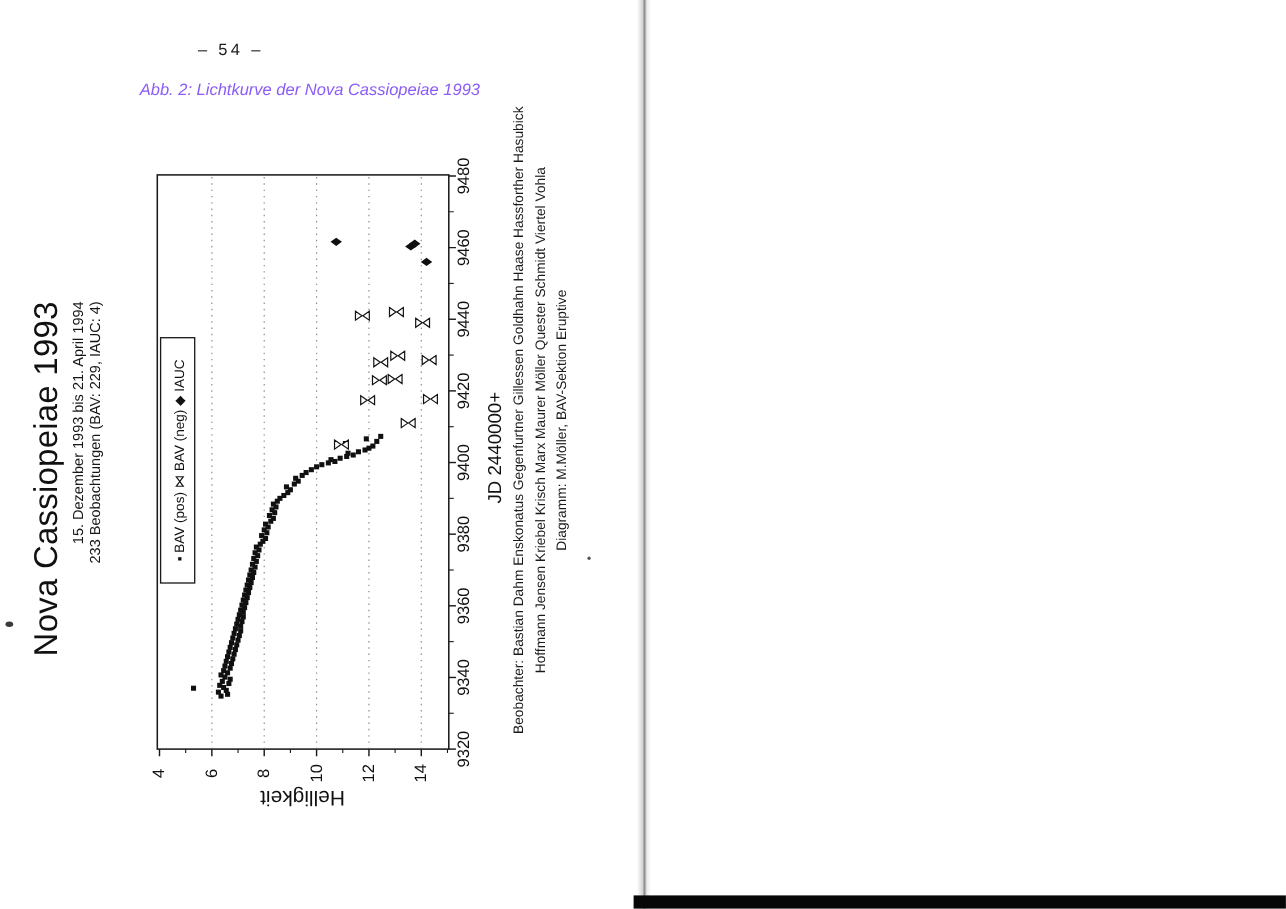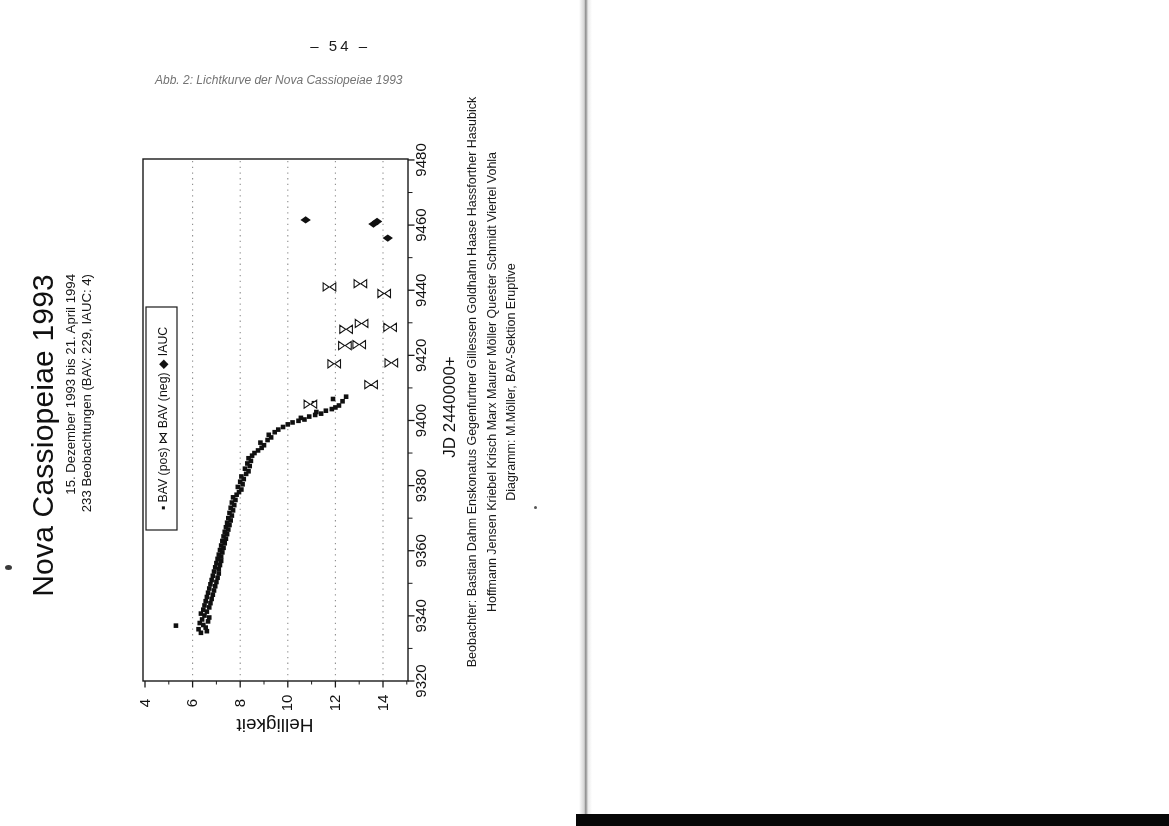--- a/index.html
+++ b/index.html
@@ -9,25 +9,25 @@
     font-family:"Liberation Sans","DejaVu Sans",sans-serif;
   }
   [data-name]{box-sizing:border-box;}
   .page{position:absolute;top:0;bottom:0;}
   .page-left{left:0;width:578px;}
   .page-right{left:578px;right:0;}
 
   
   .pn-left{
     position:absolute;left:180px;top:37px;width:190px;
-    text-align:right;font-size:15px;letter-spacing:3px;color:#1c1c1c;
+    text-align:left;font-size:15px;letter-spacing:3px;color:#1c1c1c;
   }
   .fig-caption{
-    position:absolute;left:155px;top:73px;width:420px;
-    font-style:italic;font-size:12px;color:#737373;
+    position:absolute;left:127px;top:73px;width:420px;
+    font-style:italic;font-size:15px;color:#8b5cf6;
   }
   .rot-titleblock{
     position:absolute;left:-87px;top:389px;width:330px;height:100px;
     transform:rotate(-90deg);transform-origin:50% 50%;
     text-align:right;line-height:1;white-space:nowrap;
   }
   .rot-titleblock .big{font-size:30px;letter-spacing:0.2px;color:#111;}
   .rot-titleblock .sub{font-size:13.2px;margin-top:6px;color:#161616;}
   .rot-titleblock .sub + .sub{margin-top:3px;}
   .chart-svg{position:absolute;left:125px;top:135px;width:350px;height:620px;}

